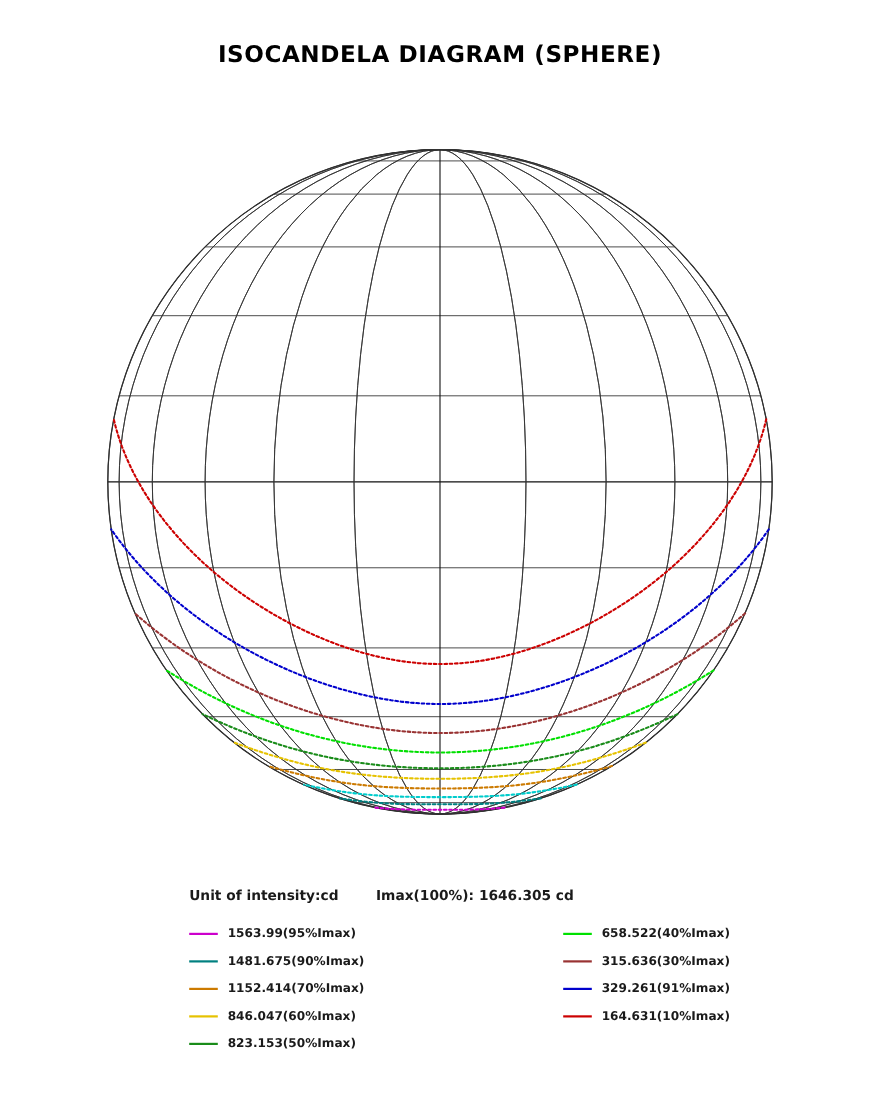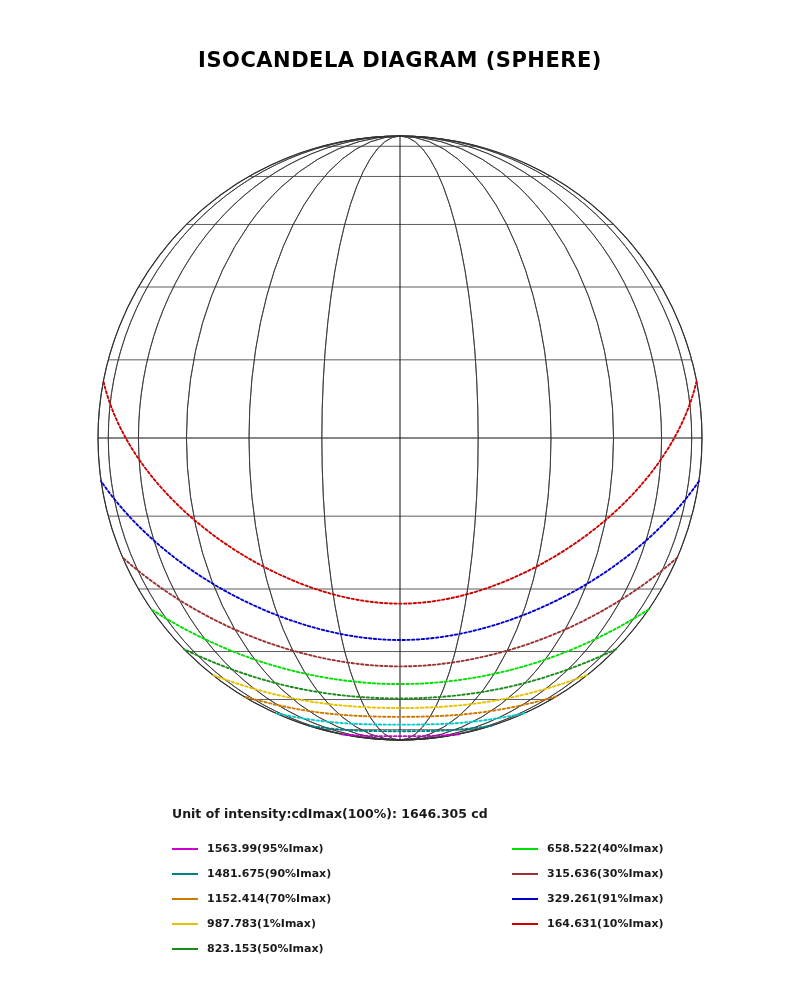--- a/index.html
+++ b/index.html
@@ -13,40 +13,41 @@
     font-family: "DejaVu Sans", "Liberation Sans", sans-serif;
     color: #000000;
     position: relative;
     overflow: hidden;
   }
   #chart-title {
     text-align: center;
     font-size: 21px;
     font-weight: bold;
     letter-spacing: 0.5px;
-    margin-top: 48px;
+    margin-top: 37px;
     color: #000;
   }
   #sphere-wrap {
     position: absolute;
     left: 0;
     top: 108px;
     width: 800px;
     height: 680px;
   }
   #info-line {
     position: absolute;
     left: 172px;
     top: 806px;
     font-size: 12.5px;
     font-weight: bold;
     color: #1a1a1a;
     white-space: nowrap;
   }
   #info-line .imax {
+    margin-left: 34px;
   }
   #legend {
     position: absolute;
     left: 172px;
     top: 836px;
     width: 520px;
     display: grid;
     grid-template-columns: 340px 1fr;
     grid-auto-flow: column;
     grid-template-rows: repeat(5, 25px);
@@ -127,21 +128,21 @@
     <div class="legend-item">
       <span class="legend-swatch" style="border-top-color: rgb(0, 128, 128);"></span>
       <span class="legend-label">1481.675(90%Imax)</span>
     </div>
     <div class="legend-item">
       <span class="legend-swatch" style="border-top-color: rgb(204, 122, 0);"></span>
       <span class="legend-label">1152.414(70%Imax)</span>
     </div>
     <div class="legend-item">
       <span class="legend-swatch" style="border-top-color: rgb(230, 194, 0);"></span>
-      <span class="legend-label">987.783(1%Imax)</span>
+      <span class="legend-label">846.047(60%Imax)</span>
     </div>
     <div class="legend-item">
       <span class="legend-swatch" style="border-top-color: rgb(26, 140, 26);"></span>
       <span class="legend-label">823.153(50%Imax)</span>
     </div>
     <div class="legend-item">
       <span class="legend-swatch" style="border-top-color: rgb(0, 224, 0);"></span>
       <span class="legend-label">658.522(40%Imax)</span>
     </div>
     <div class="legend-item">

